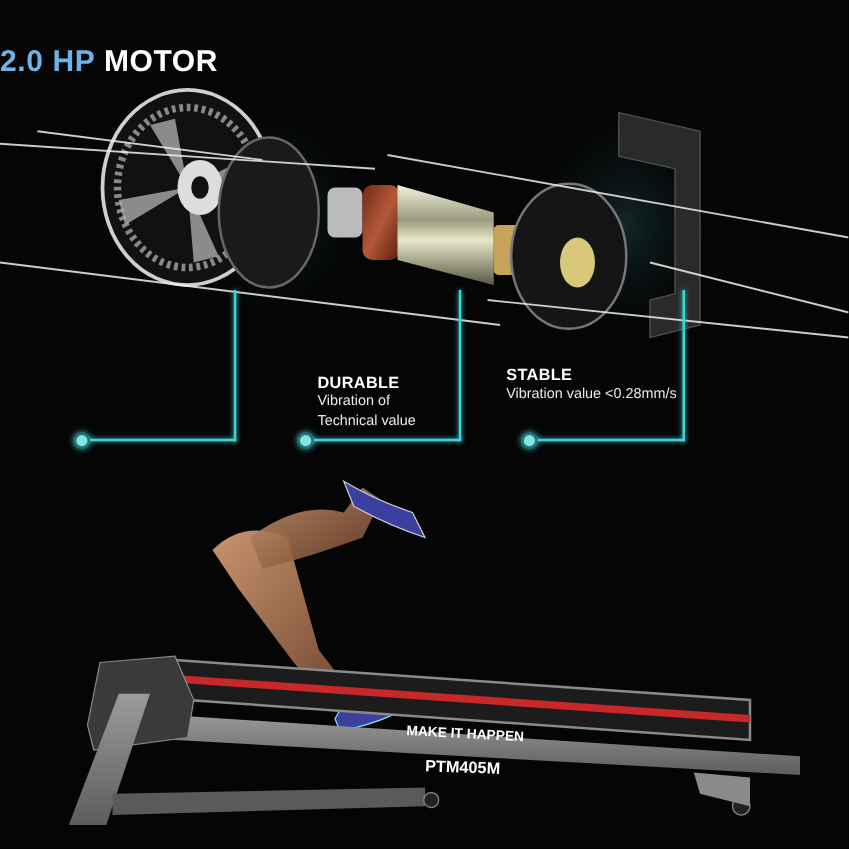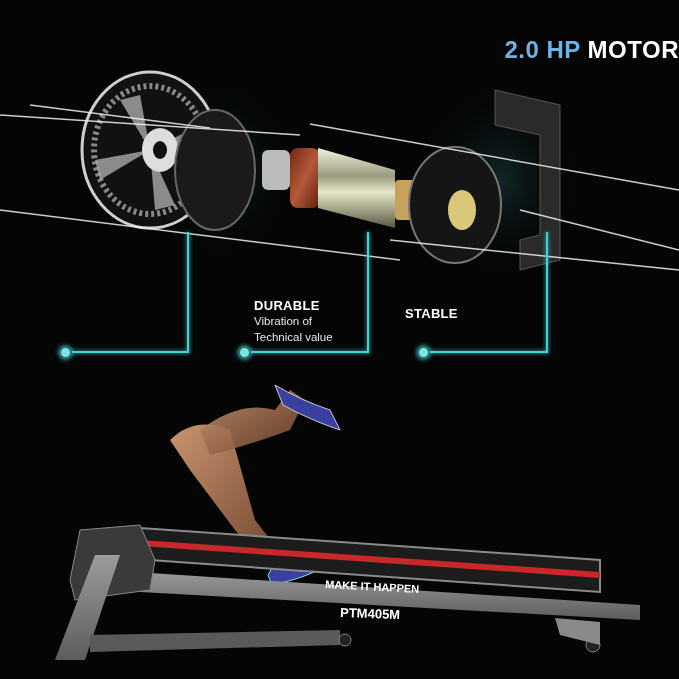--- a/index.html
+++ b/index.html
@@ -1,17 +1,17 @@
 <!DOCTYPE html>
 <html><head>
 <meta charset="utf-8">
 <style>
   html,body{margin:0;padding:0;background:#000;}
   #stage{position:relative;width:679px;height:679px;overflow:hidden;background:#050505;font-family:"Liberation Sans",sans-serif;}
-  .title{position:absolute;top:36px;left:0;width:679px;text-align:right;font-size:24px;font-weight:bold;letter-spacing:0.5px;}
+  .title{position:absolute;top:36px;left:0;width:679px;text-align:left;font-size:24px;font-weight:bold;letter-spacing:0.5px;}
   .title .hp{color:#6fb2e6;}
   .title .motor{color:#ffffff;}
   .motor-art{position:absolute;left:0;top:70px;width:679px;height:230px;}
   .callout{position:absolute;color:#fff;}
   .callout .h{font-weight:bold;font-size:13px;letter-spacing:0.3px;}
   .callout .s{font-size:11.5px;color:#e8e8e8;line-height:16px;}
   .vline{position:absolute;width:2px;background:#3fd4d8;box-shadow:0 0 4px #3fd4d8;}
   .hline{position:absolute;height:2px;background:#3fd4d8;box-shadow:0 0 4px #3fd4d8;}
   .dot{position:absolute;width:9px;height:9px;border-radius:50%;background:#7fe6e6;border:2px solid #2a6f72;box-shadow:0 0 5px #3fd4d8;}
   .tread-art{position:absolute;left:0;top:380px;width:679px;height:299px;}
@@ -92,22 +92,23 @@
 
   <div class="vline" style="left:546px;top:232px;height:121px;"></div>
   <div class="hline" style="left:424px;top:351px;width:124px;"></div>
   <div class="dot" style="left:417px;top:346px;"></div>
 
   <div class="callout" style="left:254px;top:298px;">
     <div class="h">DURABLE</div>
     <div class="s">Vibration of</div>
     <div class="s">Technical value</div>
   </div>
-  <div class="callout" style="left:405px;top:306px;">
+  <div class="callout" style="left:405px;top:292px;">
     <div class="h">STABLE</div>
+    <div class="s">Vibration value &lt;0.28mm/s</div>
   </div>
 
   <svg class="tread-art" viewBox="0 380 679 299">
     <defs>
       <linearGradient id="metal" x1="0" y1="0" x2="0" y2="1">
         <stop offset="0%" stop-color="#9b9b9b"></stop>
         <stop offset="100%" stop-color="#5d5d5d"></stop>
       </linearGradient>
       <linearGradient id="skin" x1="0" y1="0" x2="1" y2="1">
         <stop offset="0%" stop-color="#c89470"></stop>

